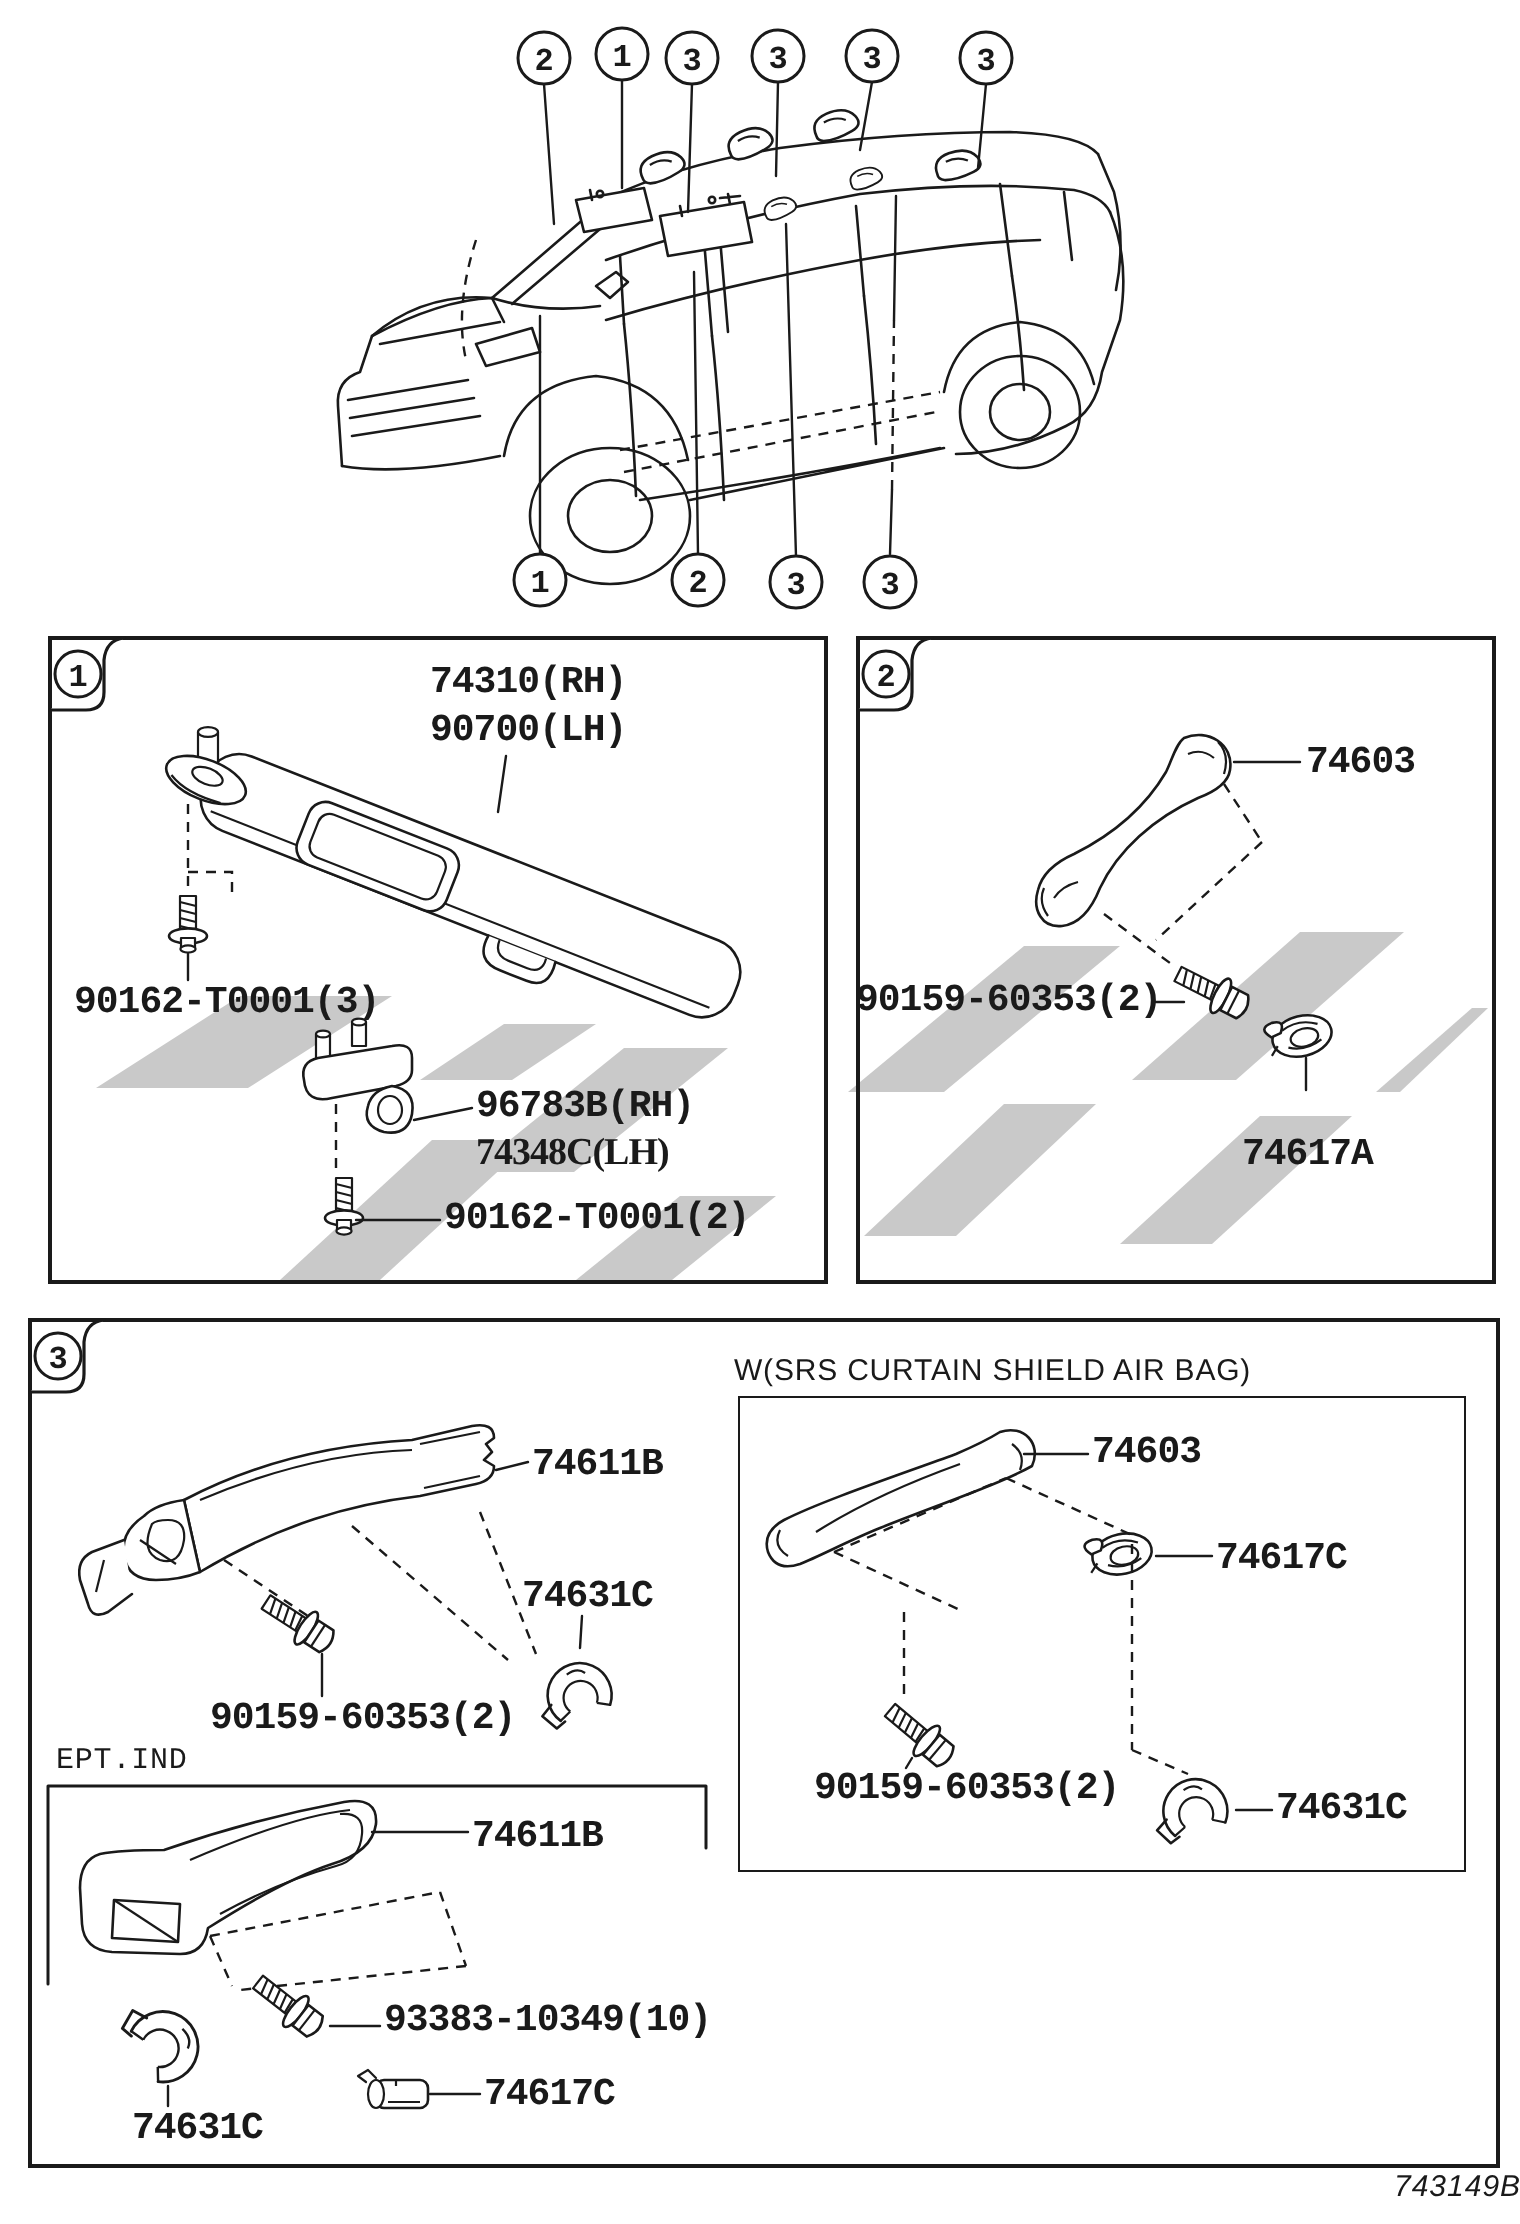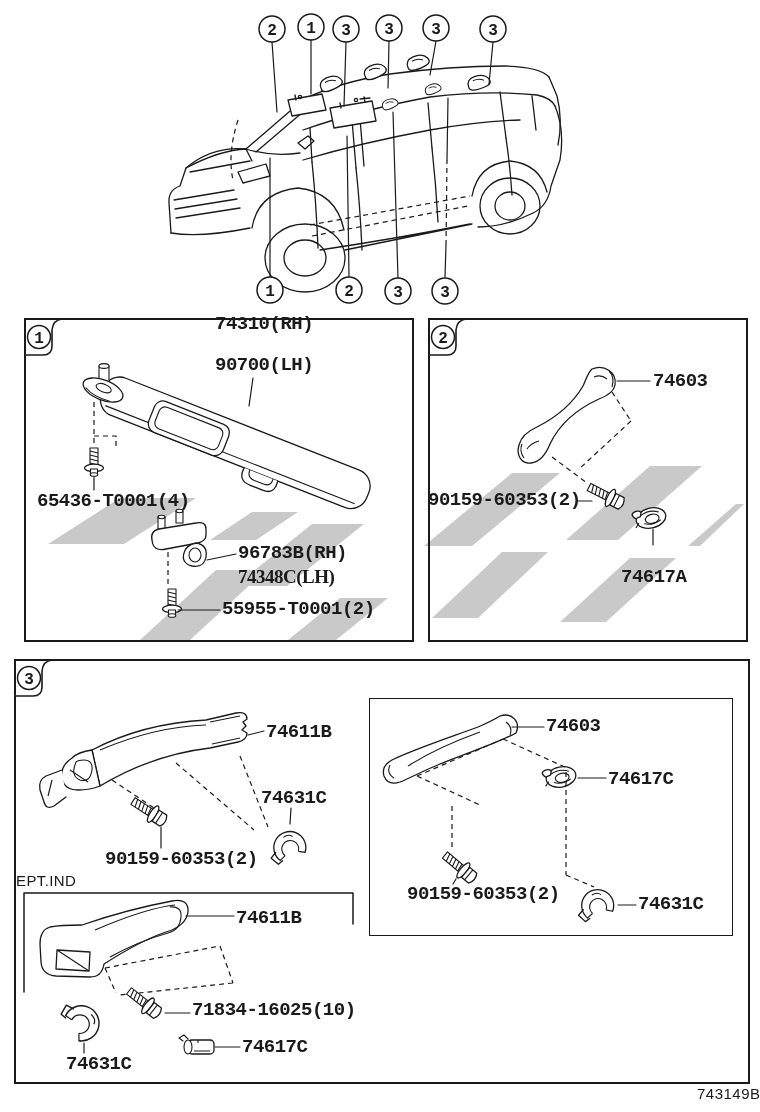--- a/index.html
+++ b/index.html
@@ -269,40 +269,41 @@
       <use href="#gearclip" transform="translate(561,777) rotate(-12)"></use>
       <path class="ln" style="stroke-width:1.2" d="M578,778 L606,778"></path>
       <path class="dsh" d="M417,776 L503,739 M503,739 L567,768 M417,776 L480,805 M452,806 L452,850 M566,772 L566,875 M566,875 L594,887"></path>
       <use href="#screwS" transform="translate(445,855) rotate(40)"></use>
       <path class="ln" style="stroke-width:1.2" d="M456,879 L453,884"></path>
       <use href="#cap631" transform="translate(597,903) rotate(-15)"></use>
       <path class="ln" style="stroke-width:1.2" d="M618,905 L636,905"></path>
     </g>
   </svg>
 
-  <div class="lbl" style="left:215px;top:314px;">74310(RH)</div>
+  <div class="lbl" style="left:215px;top:331px;">74310(RH)</div>
   <div class="lbl" style="left:215px;top:355px;">90700(LH)</div>
-  <div class="lbl" style="left:37px;top:491px;">65436-T0001(4)</div>
+  <div class="lbl" style="left:37px;top:491px;">90162-T0001(3)</div>
   <div class="lbl" style="left:238px;top:543px;">96783B(RH)</div>
   <div class="lbl" style="left:238px;top:567px;font-family:Liberation Serif, serif;">74348C(LH)</div>
-  <div class="lbl" style="left:222px;top:599px;">55955-T0001(2)</div>
+  <div class="lbl" style="left:222px;top:599px;">90162-T0001(2)</div>
 
   <div class="lbl" style="left:653px;top:371px;">74603</div>
   <div class="lbl" style="left:428px;top:490px;">90159-60353(2)</div>
   <div class="lbl" style="left:621px;top:567px;">74617A</div>
 
   <div class="lbl" style="left:266px;top:722px;">74611B</div>
   <div class="lbl" style="left:261px;top:788px;">74631C</div>
   <div class="lbl" style="left:105px;top:849px;">90159-60353(2)</div>
 
-  <div class="stitle" style="left:16px;top:873px;">EPT.IND</div>
+  <div class="stitle" style="left:28px;top:873px;font-family:Liberation Mono, monospace;">EPT.IND</div>
   <div class="lbl" style="left:236px;top:908px;">74611B</div>
-  <div class="lbl" style="left:192px;top:1000px;">71834-16025(10)</div>
+  <div class="lbl" style="left:192px;top:1000px;">93383-10349(10)</div>
   <div class="lbl" style="left:242px;top:1037px;">74617C</div>
   <div class="lbl" style="left:66px;top:1054px;">74631C</div>
 
+  <div class="stitle" style="left:367px;top:678px;">W(SRS CURTAIN SHIELD AIR BAG)</div>
   <div class="lbl" style="left:546px;top:716px;">74603</div>
   <div class="lbl" style="left:608px;top:769px;">74617C</div>
   <div class="lbl" style="left:407px;top:884px;">90159-60353(2)</div>
   <div class="lbl" style="left:638px;top:894px;">74631C</div>
 
-  <div class="docnum" style="left:697px;top:1085px;">743149B</div>
+  <div class="docnum" style="left:697px;top:1085px;font-style:italic;">743149B</div>
 </div>
 
 </body></html>

